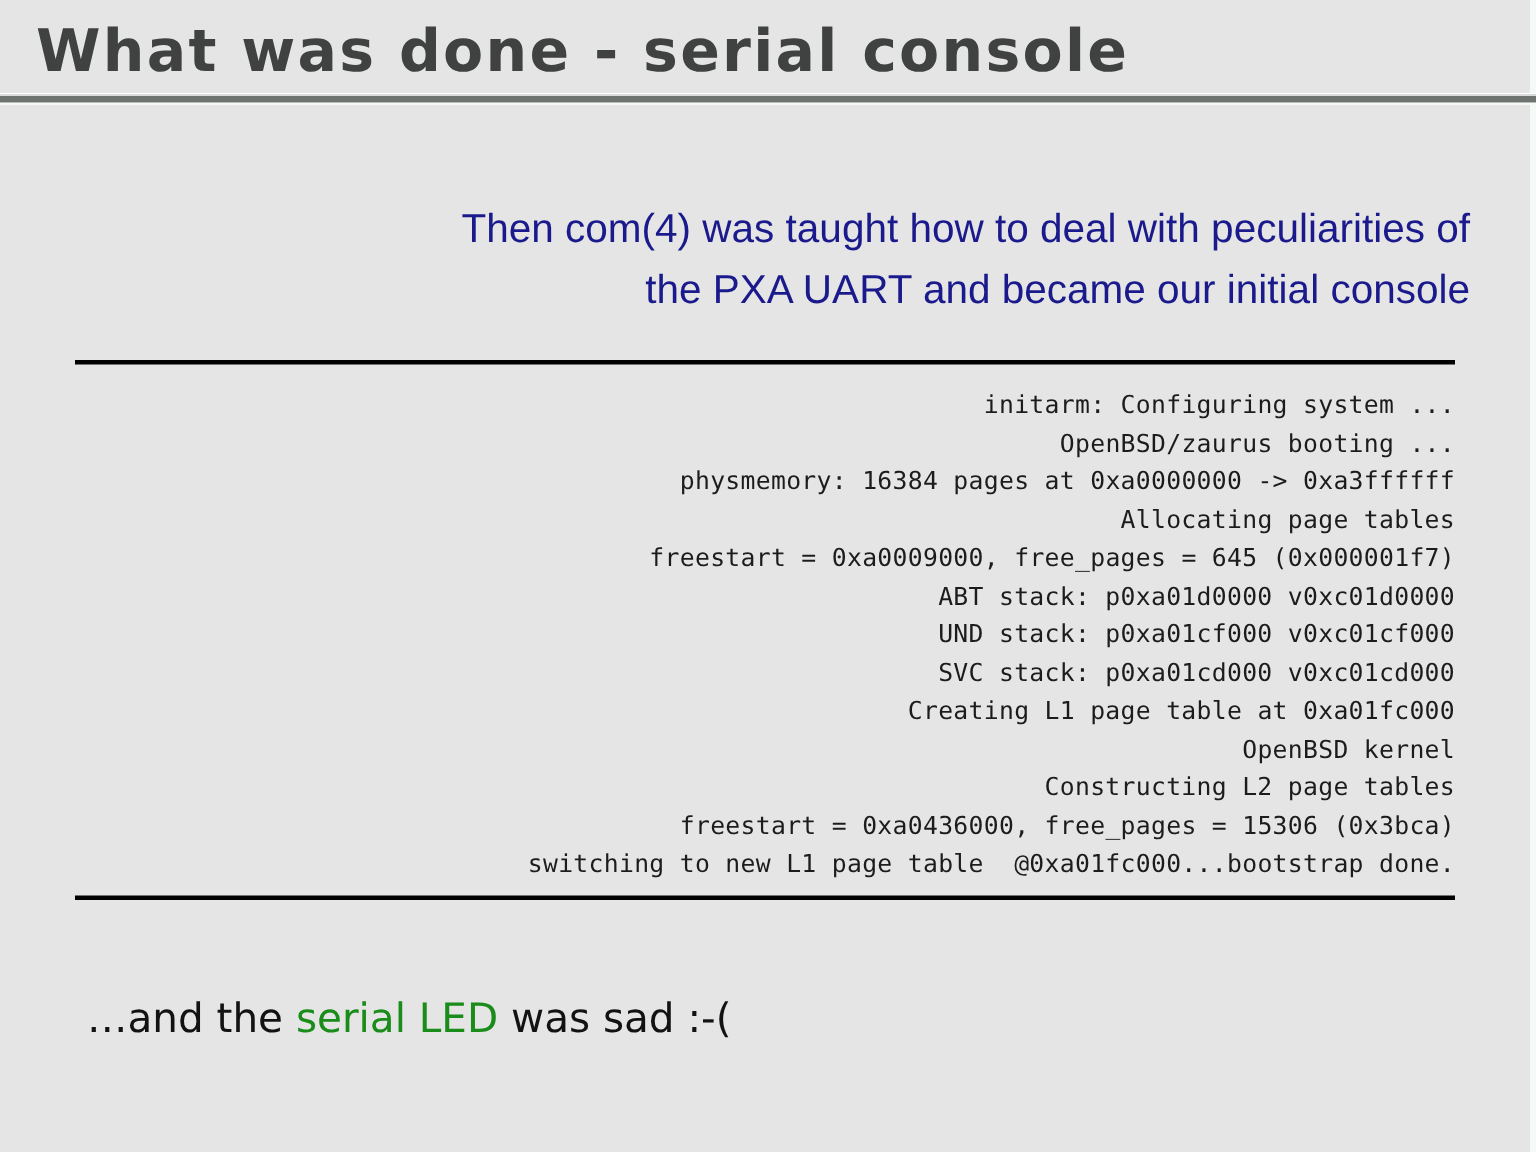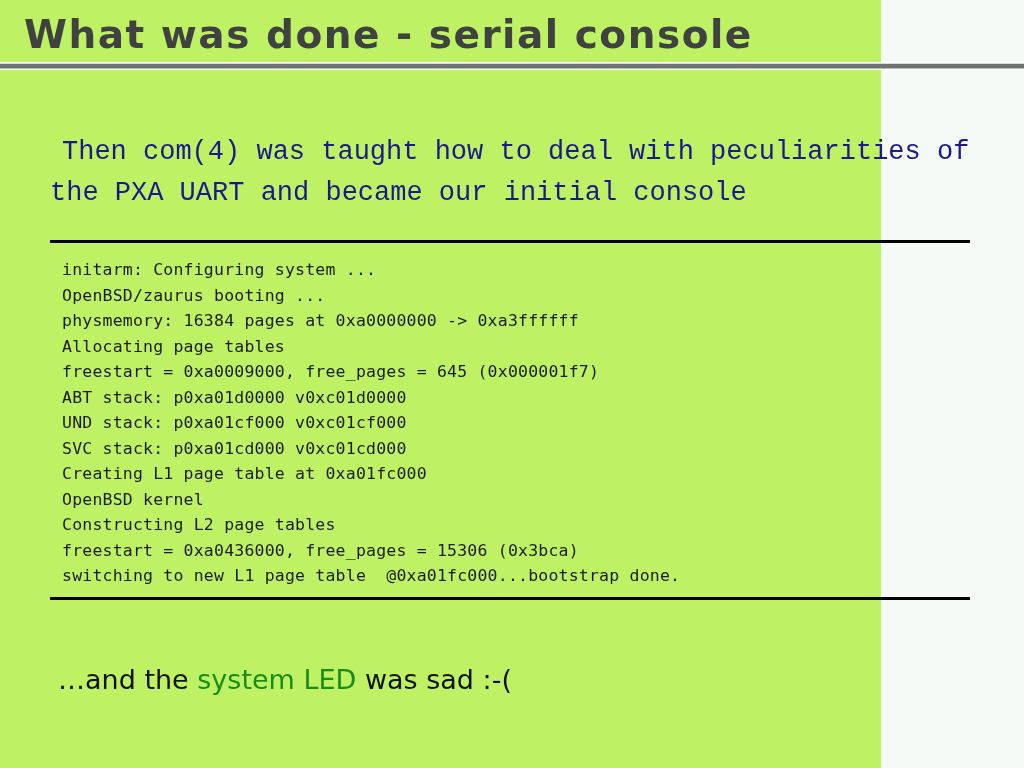--- a/index.html
+++ b/index.html
@@ -12,23 +12,24 @@
     height: 768px;
     background: #f5faf6;
     font-family: "DejaVu Sans", sans-serif;
     overflow: hidden;
     position: relative;
   }
 
   .slide {
     position: absolute;
     left: 0; top: 0;
-    width: 881px;
+    width: 1020px;
     height: 768px;
-    background: #bef264;
+    background: #e5e5e5;
+    text-align: right;
   }
 
   
   .title-area {
     position: absolute;
     left: 0;
     top: 0;
     width: 1024px;
     height: 72px;
   }
@@ -58,21 +59,21 @@
         #b9bdb9 6px, #b9bdb9 7px,
         #f5faf6 7px, #f5faf6 8px);
   }
 
   
   .subtitle {
     position: absolute;
     left: 50px;
     top: 132px;
     width: 930px;
-    font-family: Liberation Mono, monospace;
+    font-family: Liberation Sans, sans-serif;
     font-size: 27px;
     line-height: 41px;
     color: #1a1a8c;
     letter-spacing: 0px;
   }
   .subtitle .line1 { display: block; text-indent: 12px; }
   .subtitle .line2 { display: block; }
 
   
   .console-block {
@@ -147,16 +148,16 @@
       <div class="console-line">Creating L1 page table at 0xa01fc000</div>
       <div class="console-line">OpenBSD kernel</div>
       <div class="console-line">Constructing L2 page tables</div>
       <div class="console-line">freestart = 0xa0436000, free_pages = 15306 (0x3bca)</div>
       <div class="console-line">switching to new L1 page table  @0xa01fc000...bootstrap done.</div>
     </div>
     <div class="rule-bottom"></div>
   </div>
 
   <div class="caption">
-    <span>…and the </span><span class="led">system LED</span><span> was sad :-(</span>
+    <span>…and the </span><span class="led">serial LED</span><span> was sad :-(</span>
   </div>
 
 </div>
 
 </body></html>

